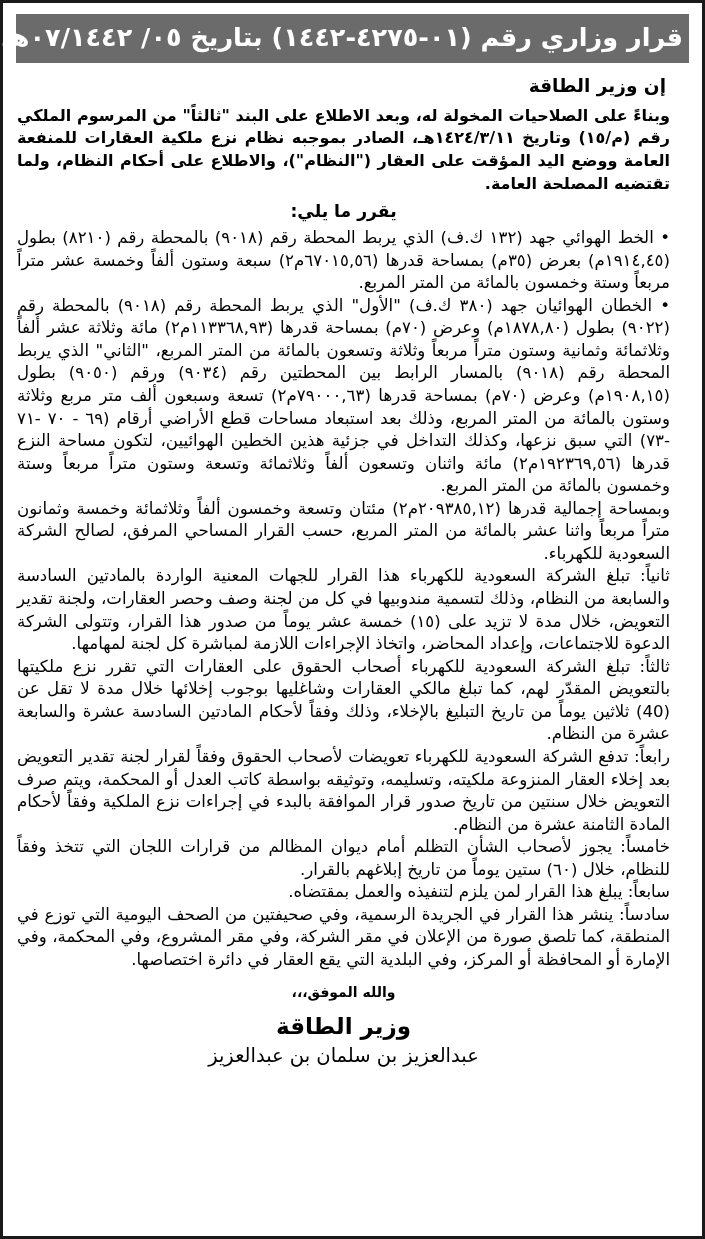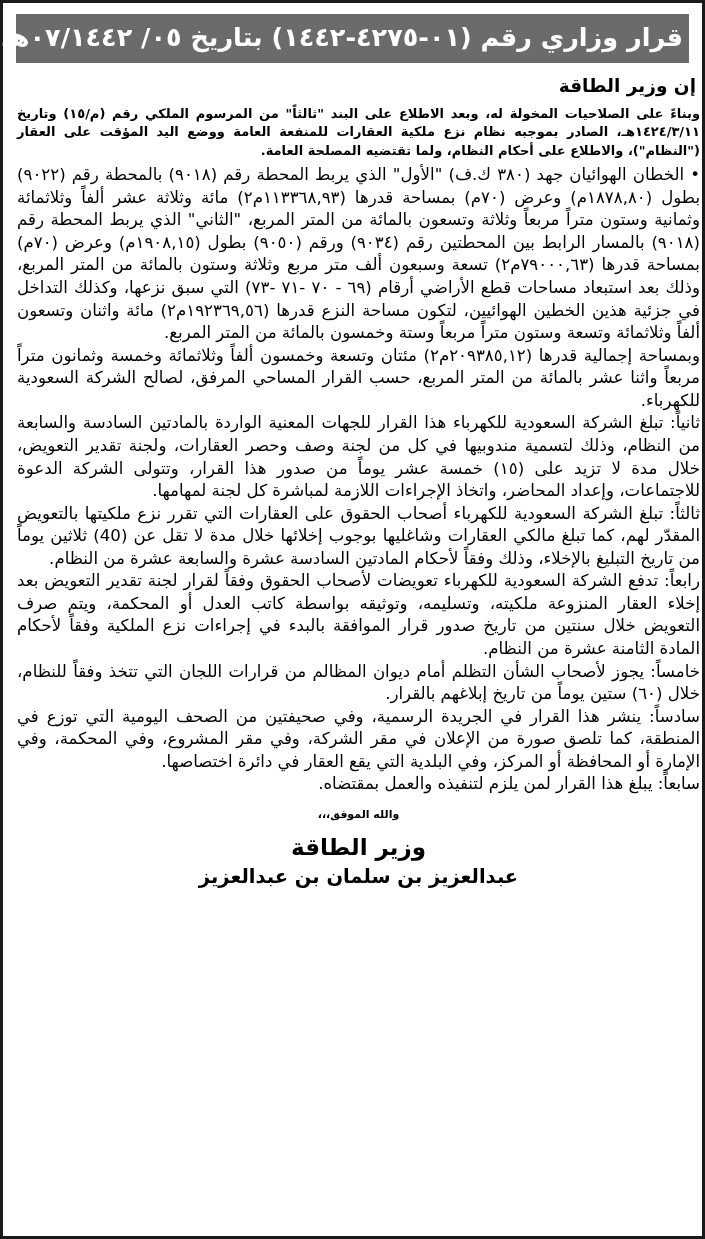--- a/index.html
+++ b/index.html
@@ -32,31 +32,31 @@
     color: #ffffff;
     text-align: center;
     padding: 9px 6px 11px 6px;
     font-size: 25.5px;
     font-weight: bold;
     line-height: 1.15;
     letter-spacing: 0px;
     white-space: nowrap;
   }
   .body-wrap {
-    padding: 0 2px 0 14px;
+    padding: 0 32px 0 14px;
   }
   .subject {
     text-align: right;
     font-size: 18.5px;
     font-weight: bold;
     margin: 12px 4px 7px 0;
     line-height: 1.2;
   }
   p.intro {
-    font-size: 13px;
+    font-size: 16px;
     font-weight: bold;
     line-height: 1.43;
     text-align: justify;
     text-align-last: right;
     margin: 0 0 4px 0;
   }
   p.centered {
     text-align: center;
     text-align-last: center;
     font-weight: bold;
@@ -81,67 +81,69 @@
   }
   p.last-center {
     text-align: justify;
     text-align-last: right;
   }
   .sig-block {
     margin-top: 12px;
     text-align: center;
   }
   .sig-allah {
-    font-size: 11px;
+    font-size: 14px;
     font-weight: bold;
     margin-bottom: 13px;
   }
   .sig-title {
     font-size: 23px;
     font-weight: bold;
     margin-bottom: 5px;
     letter-spacing: 0.5px;
   }
   .sig-name {
     font-size: 19.5px;
-    font-weight: bold;
+    font-weight: normal;
     letter-spacing: 0.3px;
   }
 </style>
 </head>
 <body>
 
 <div class="page">
 
   <div class="header-band">قرار وزاري رقم (٠١-٤٢٧٥-١٤٤٢) بتاريخ ٠٥/ ٠٧/١٤٤٢هـ</div>
 
   <div class="body-wrap">
 
     <div class="subject">إن وزير الطاقة</div>
 
     <p class="intro">وبناءً على الصلاحيات المخولة له، وبعد الاطلاع على البند "ثالثاً" من المرسوم الملكي رقم (م/١٥) وتاريخ ١٤٢٤/٣/١١هـ، الصادر بموجبه نظام نزع ملكية العقارات للمنفعة العامة ووضع اليد المؤقت على العقار ("النظام")، والاطلاع على أحكام النظام، ولما تقتضيه المصلحة العامة.</p>
 
+    <p class="centered">يقرر ما يلي:</p>
 
 
+    <p class="bullet">• الخط الهوائي جهد (١٣٢ ك.ف) الذي يربط المحطة رقم (٩٠١٨) بالمحطة رقم (٨٢١٠) بطول (١٩١٤,٤٥م) بعرض (٣٥م) بمساحة قدرها (٦٧٠١٥,٥٦م٢) سبعة وستون ألفاً وخمسة عشر متراً مربعاً وستة وخمسون بالمائة من المتر المربع.</p>
 
     <p class="bullet">• الخطان الهوائيان جهد (٣٨٠ ك.ف) "الأول" الذي يربط المحطة رقم (٩٠١٨) بالمحطة رقم (٩٠٢٢) بطول (١٨٧٨,٨٠م) وعرض (٧٠م) بمساحة قدرها (١١٣٣٦٨,٩٣م٢) مائة وثلاثة عشر ألفاً وثلاثمائة وثمانية وستون متراً مربعاً وثلاثة وتسعون بالمائة من المتر المربع، "الثاني" الذي يربط المحطة رقم (٩٠١٨) بالمسار الرابط بين المحطتين رقم (٩٠٣٤) ورقم (٩٠٥٠) بطول (١٩٠٨,١٥م) وعرض (٧٠م) بمساحة قدرها (٧٩٠٠٠,٦٣م٢) تسعة وسبعون ألف متر مربع وثلاثة وستون بالمائة من المتر المربع، وذلك بعد استبعاد مساحات قطع الأراضي أرقام (٦٩ - ٧٠ -٧١ -٧٣) التي سبق نزعها، وكذلك التداخل في جزئية هذين الخطين الهوائيين، لتكون مساحة النزع قدرها (١٩٢٣٦٩,٥٦م٢) مائة واثنان وتسعون ألفاً وثلاثمائة وتسعة وستون متراً مربعاً وستة وخمسون بالمائة من المتر المربع.</p>
 
     <p class="bullet">وبمساحة إجمالية قدرها (٢٠٩٣٨٥,١٢م٢) مئتان وتسعة وخمسون ألفاً وثلاثمائة وخمسة وثمانون متراً مربعاً واثنا عشر بالمائة من المتر المربع، حسب القرار المساحي المرفق، لصالح الشركة السعودية للكهرباء.</p>
 
     <p class="clause">ثانياً: تبلغ الشركة السعودية للكهرباء هذا القرار للجهات المعنية الواردة بالمادتين السادسة والسابعة من النظام، وذلك لتسمية مندوبيها في كل من لجنة وصف وحصر العقارات، ولجنة تقدير التعويض، خلال مدة لا تزيد على (١٥) خمسة عشر يوماً من صدور هذا القرار، وتتولى الشركة الدعوة للاجتماعات، وإعداد المحاضر، واتخاذ الإجراءات اللازمة لمباشرة كل لجنة لمهامها.</p>
 
     <p class="clause">ثالثاً: تبلغ الشركة السعودية للكهرباء أصحاب الحقوق على العقارات التي تقرر نزع ملكيتها بالتعويض المقدّر لهم، كما تبلغ مالكي العقارات وشاغليها بوجوب إخلائها خلال مدة لا تقل عن (40) ثلاثين يوماً من تاريخ التبليغ بالإخلاء، وذلك وفقاً لأحكام المادتين السادسة عشرة والسابعة عشرة من النظام.</p>
 
     <p class="clause">رابعاً: تدفع الشركة السعودية للكهرباء تعويضات لأصحاب الحقوق وفقاً لقرار لجنة تقدير التعويض بعد إخلاء العقار المنزوعة ملكيته، وتسليمه، وتوثيقه بواسطة كاتب العدل أو المحكمة، ويتم صرف التعويض خلال سنتين من تاريخ صدور قرار الموافقة بالبدء في إجراءات نزع الملكية وفقاً لأحكام المادة الثامنة عشرة من النظام.</p>
 
     <p class="clause">خامساً: يجوز لأصحاب الشأن التظلم أمام ديوان المظالم من قرارات اللجان التي تتخذ وفقاً للنظام، خلال (٦٠) ستين يوماً من تاريخ إبلاغهم بالقرار.</p>
 
+    <p class="clause last-center">سابعاً: يبلغ هذا القرار لمن يلزم لتنفيذه والعمل بمقتضاه.</p>
+
     <p class="clause">سادساً: ينشر هذا القرار في الجريدة الرسمية، وفي صحيفتين من الصحف اليومية التي توزع في المنطقة، كما تلصق صورة من الإعلان في مقر الشركة، وفي مقر المشروع، وفي المحكمة، وفي الإمارة أو المحافظة أو المركز، وفي البلدية التي يقع العقار في دائرة اختصاصها.</p>
-
-    <p class="clause last-center">سابعاً: يبلغ هذا القرار لمن يلزم لتنفيذه والعمل بمقتضاه.</p>
 
     <div class="sig-block">
       <div class="sig-allah">والله الموفق،،،</div>
       <div class="sig-title">وزير الطاقة</div>
       <div class="sig-name">عبدالعزيز بن سلمان بن عبدالعزيز</div>
     </div>
 
   </div>
 </div>
 

